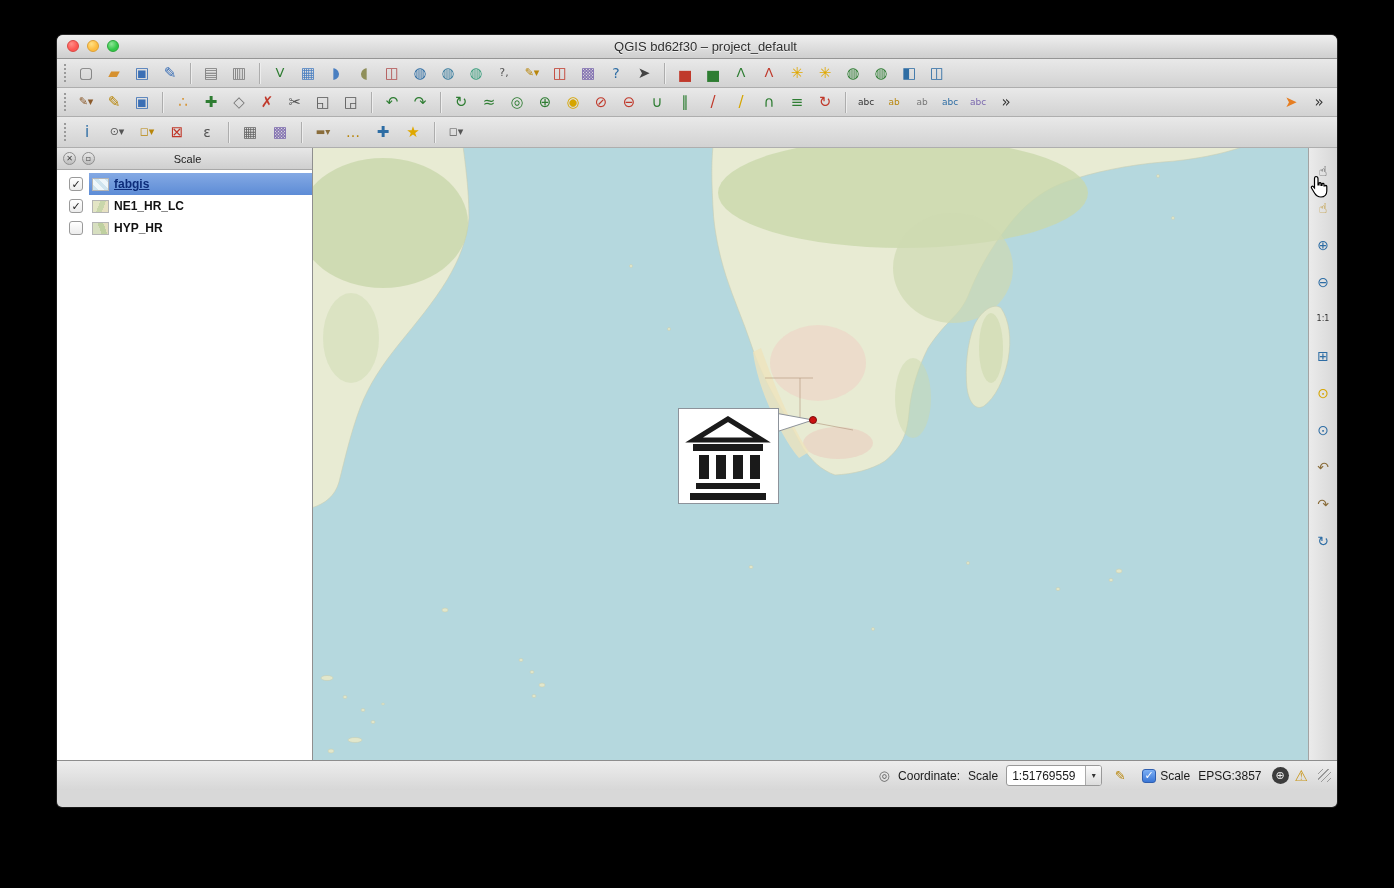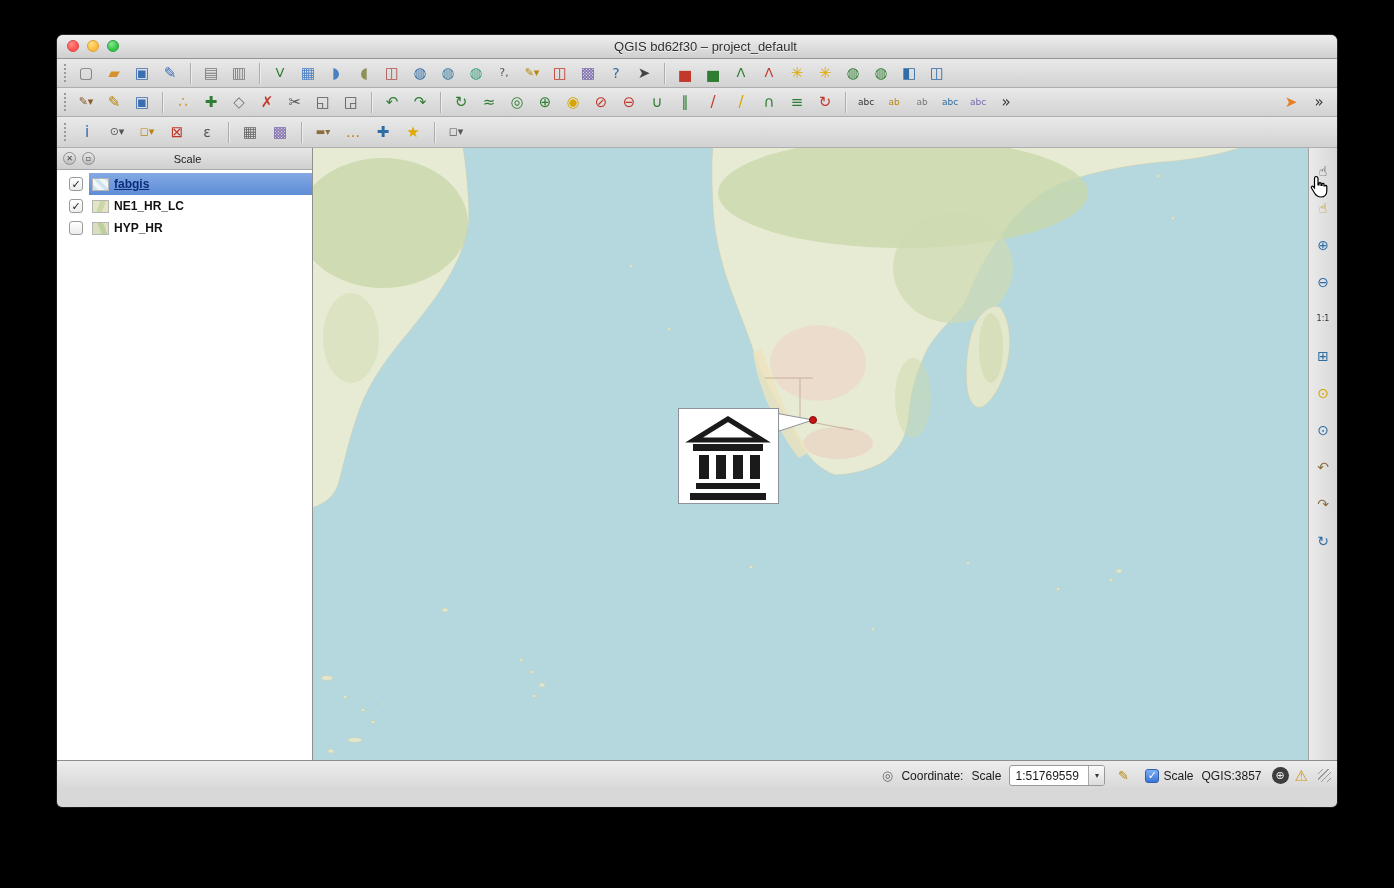--- a/index.html
+++ b/index.html
@@ -324,21 +324,21 @@
       <span class="sb-icon">◎</span>
       <span class="sb-label">Coordinate:</span>
       <span class="sb-label">Scale</span>
       <span class="scale-combo">
         <span class="scale-value">1:51769559</span>
         <span class="combo-btn">▾</span>
       </span>
       <span class="sb-icon pen">✎</span>
       <span class="render-check">✓</span>
       <span class="sb-label">Scale</span>
-      <span class="sb-label">QGIS:3857</span>
+      <span class="sb-label">EPSG:3857</span>
       <span class="crs-icon">⊕</span>
       <span class="warn-icon">⚠</span>
       <span class="grip"></span>
     </div>
 
     <div class="cursor-hand">
       <svg width="20" height="24" viewBox="0 0 20 24">
         <path d="M7 1.5 C8.3 1.5 9 2.4 9 3.8 L9 10 L10 10 L10 8.4 C10 7.3 12 7.3 12 8.4 L12 10.5 L13 10.5 L13 9.2 C13 8.2 15 8.2 15 9.2 L15 11 L16 11 C16 10.2 17.8 10.2 17.8 11.4 L17.8 16 C17.8 19.5 15.5 22 12 22 C8.5 22 7 20.5 5.5 18 L2.5 13 C1.8 11.8 3.3 10.6 4.3 11.6 L5.5 13 L5.5 3.8 C5.5 2.4 5.9 1.5 7 1.5 Z" fill="#ffffff" stroke="#000000" stroke-width="1.2"></path>
       </svg>
     </div>

